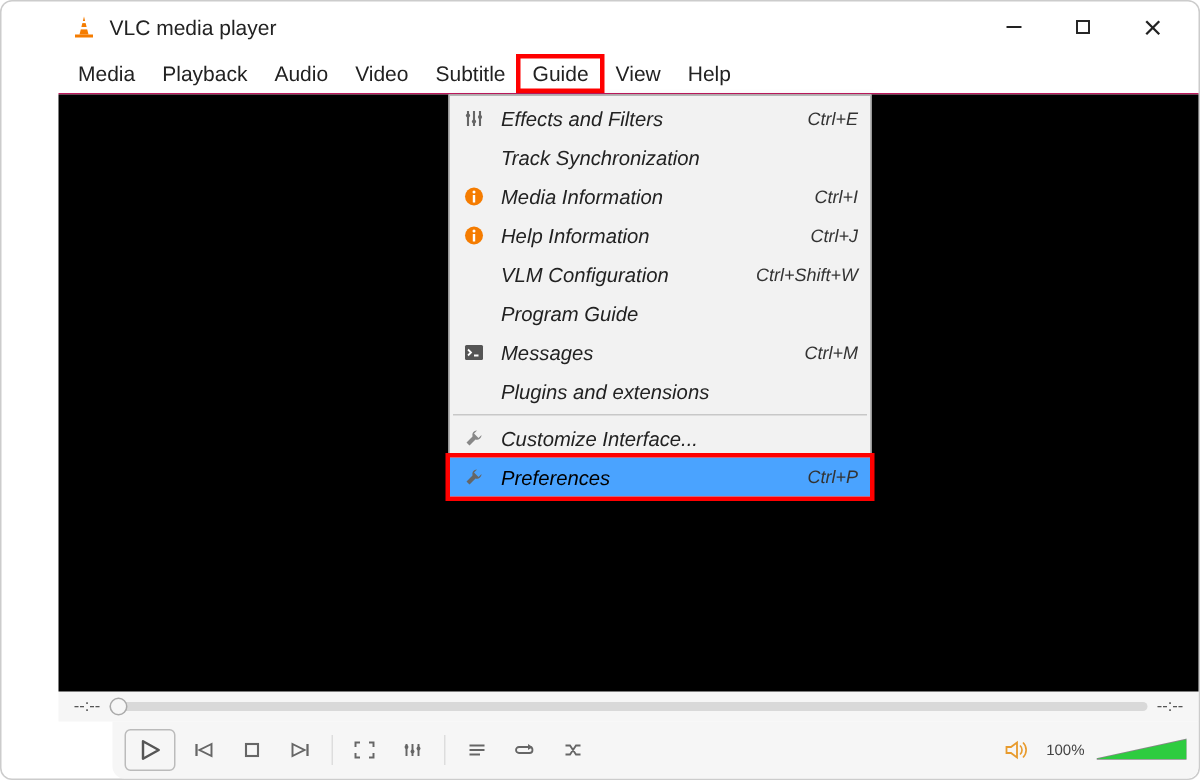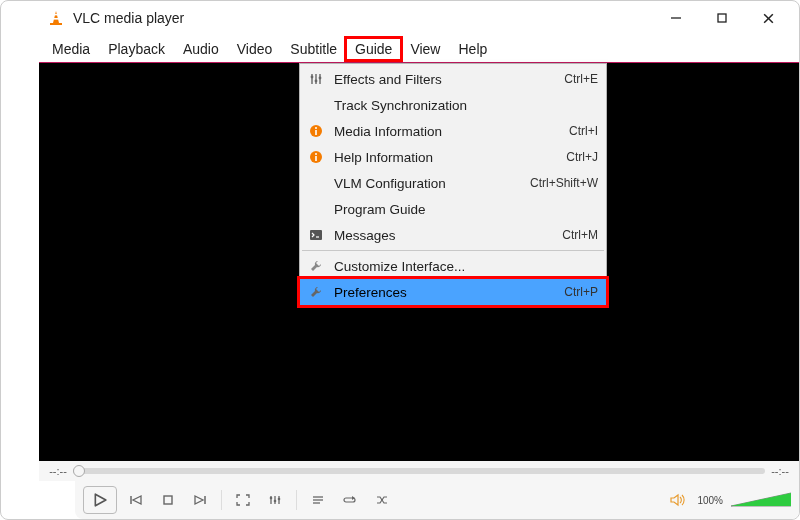--- a/index.html
+++ b/index.html
@@ -57,26 +57,27 @@
   }
   .video-area {
     flex: 1;
     background: #000;
     position: relative;
   }
   .dropdown {
     position: absolute;
     top: 62px;
     left: 298px;
-    width: 308px;
+    width: 282px;
     background: #f2f2f2;
     border: 1px solid #b5b5b5;
     box-shadow: 2px 3px 6px rgba(0,0,0,.25);
     z-index: 10;
     padding: 2px 0;
+    font-style: italic;
   }
   .dropdown-row {
     display: flex;
     align-items: center;
     height: 26px;
     padding: 0 8px 0 6px;
     font-size: 13.5px;
   }
   .dropdown-row .dd-icon {
     width: 20px; height: 20px;
@@ -335,20 +336,25 @@
       <span class="dd-icon">
           <svg width="14" height="14" viewBox="0 0 14 14">
             <rect x="1" y="2" width="12" height="10" rx="1" fill="#555"></rect>
             <path d="M3 5 l2 2 l-2 2" fill="none" stroke="#fff" stroke-width="1.2"></path>
             <line x1="7" y1="9" x2="10" y2="9" stroke="#fff" stroke-width="1.2"></line>
           </svg>
         </span>
       <span class="dd-label">Messages</span>
       <span class="dd-shortcut">Ctrl+M</span>
     </div>
+    <div class="dropdown-row">
+      <span class="dd-icon"></span>
+      <span class="dd-label">Plugins and extensions</span>
+      <span class="dd-shortcut"></span>
+    </div>
     <div class="dropdown-sep"></div>
     <div class="dropdown-row">
       <span class="dd-icon">
           <svg width="14" height="14" viewBox="0 0 14 14">
             <path d="M9 2 a3 3 0 0 0 -3 4 L2 10 l2 2 L8 8 a3 3 0 0 0 4 -3 L10 7 L7 4 Z" fill="#888"></path>
           </svg>
         </span>
       <span class="dd-label">Customize Interface...</span>
       <span class="dd-shortcut"></span>
     </div>

